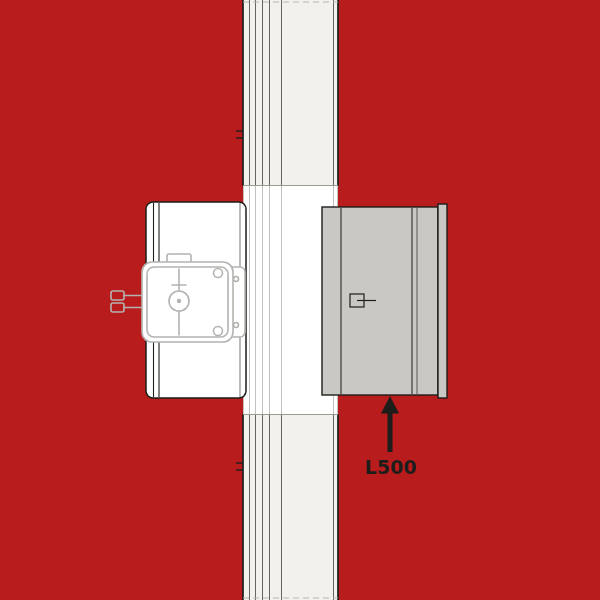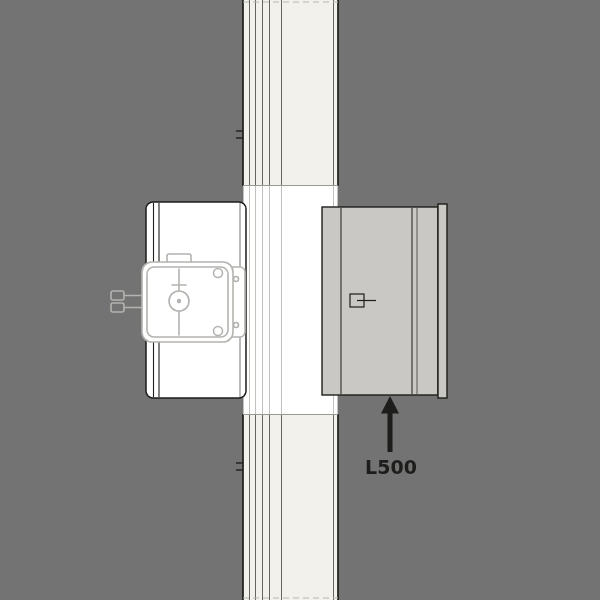--- a/index.html
+++ b/index.html
@@ -4,21 +4,21 @@
 <style>
   html, body {
     margin: 0;
     padding: 0;
     background: #ffffff;
   }
   .stage {
     position: relative;
     width: 600px;
     height: 600px;
-    background: #737373;
+    background: #b91c1c;
     overflow: hidden;
     font-family: "DejaVu Sans", "Liberation Sans", sans-serif;
   }
   svg { display: block; }
   text.callout {
     font-family: "DejaVu Sans", "Liberation Sans", sans-serif;
     font-weight: bold;
     font-size: 19px;
   }
 </style>

